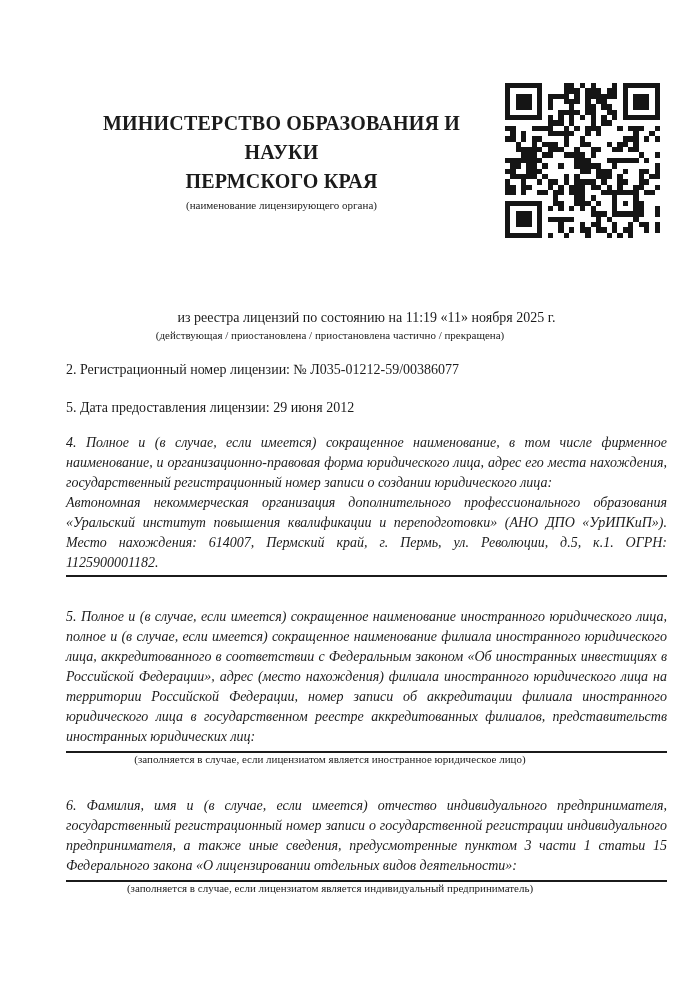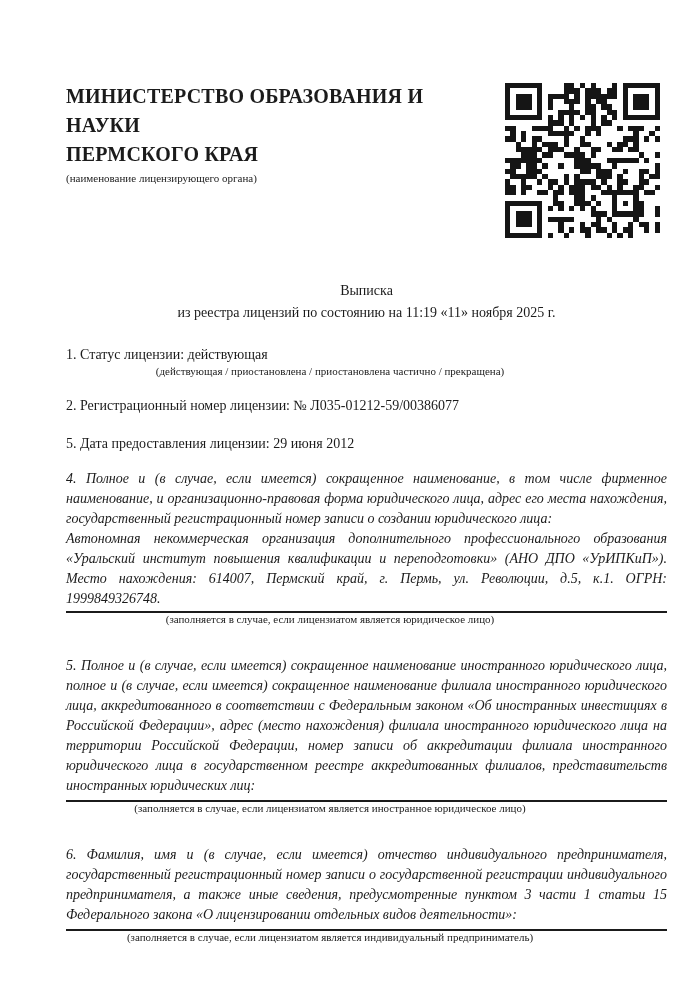--- a/index.html
+++ b/index.html
@@ -17,23 +17,23 @@
     overflow:hidden;
     background:#ffffff;
   }
   .qr{
     position:absolute;
     left:505px;top:83px;
     width:155px;height:155px;
   }
   .qr svg{display:block;width:155px;height:155px;}
   .ministry{
-    padding-top:82px;
+    padding-top:109px;
     width:431px;
-    text-align:left;
+    text-align:center;
   }
   .ministry-name{
     font-weight:bold;
     font-size:20px;
     line-height:29px;
     letter-spacing:0.2px;
   }
   .small-caption{
     font-size:11px;
     line-height:13px;
@@ -500,35 +500,32 @@
 
   <header class="ministry">
     <div class="ministry-name">
       <div>МИНИСТЕРСТВО ОБРАЗОВАНИЯ И НАУКИ</div>
       <div>ПЕРМСКОГО КРАЯ</div>
     </div>
     <div class="small-caption">(наименование лицензирующего органа)</div>
   </header>
 
   <div class="doc-title">
-    <div>Выписка</div>
     <div>из реестра лицензий по состоянию на 11:19 «11» ноября 2025 г.</div>
   </div>
 
-  <p class="item first">1. Статус лицензии: действующая</p>
   <div class="caption">(действующая / приостановлена / приостановлена частично / прекращена)</div>
 
   <p class="item">2. Регистрационный номер лицензии: № Л035-01212-59/00386077</p>
 
   <p class="item">5. Дата предоставления лицензии: 29 июня 2012</p>
 
   <p class="para">4. Полное и (в случае, если имеется) сокращенное наименование, в том числе фирменное наименование, и организационно-правовая форма юридического лица, адрес его места нахождения, государственный регистрационный номер записи о создании юридического лица:</p>
-  <p class="para value">Автономная некоммерческая организация дополнительного профессионального образования «Уральский институт повышения квалификации и переподготовки» (АНО ДПО «УрИПКиП»). Место нахождения: 614007, Пермский край, г. Пермь, ул. Революции, д.5, к.1. ОГРН: 1999849326748.</p>
+  <p class="para value">Автономная некоммерческая организация дополнительного профессионального образования «Уральский институт повышения квалификации и переподготовки» (АНО ДПО «УрИПКиП»). Место нахождения: 614007, Пермский край, г. Пермь, ул. Революции, д.5, к.1. ОГРН: 1125900001182.</p>
   <div class="rule tight"></div>
-  <div class="caption">(заполняется в случае, если лицензиатом является юридическое лицо)</div>
 
   <p class="para gap">5. Полное и (в случае, если имеется) сокращенное наименование иностранного юридического лица, полное и (в случае, если имеется) сокращенное наименование филиала иностранного юридического лица, аккредитованного в соответствии с Федеральным законом «Об иностранных инвестициях в Российской Федерации», адрес (место нахождения) филиала иностранного юридического лица на территории Российской Федерации, номер записи об аккредитации филиала иностранного юридического лица в государственном реестре аккредитованных филиалов, представительств иностранных юридических лиц:</p>
   <div class="rule"></div>
   <div class="caption">(заполняется в случае, если лицензиатом является иностранное юридическое лицо)</div>
 
   <p class="para gap">6. Фамилия, имя и (в случае, если имеется) отчество индивидуального предпринимателя, государственный регистрационный номер записи о государственной регистрации индивидуального предпринимателя, а также иные сведения, предусмотренные пунктом 3 части 1 статьи 15 Федерального закона «О лицензировании отдельных видов деятельности»:</p>
   <div class="rule"></div>
   <div class="caption">(заполняется в случае, если лицензиатом является индивидуальный предприниматель)</div>
 
 </div>

